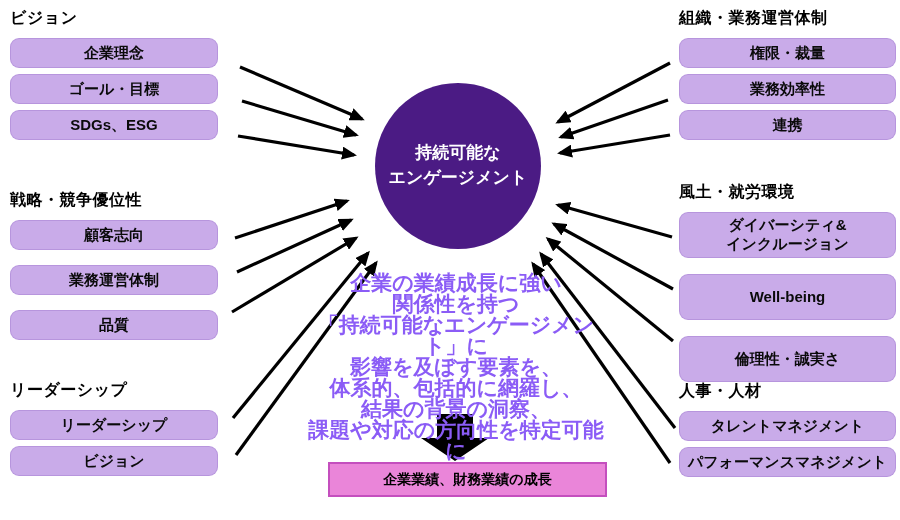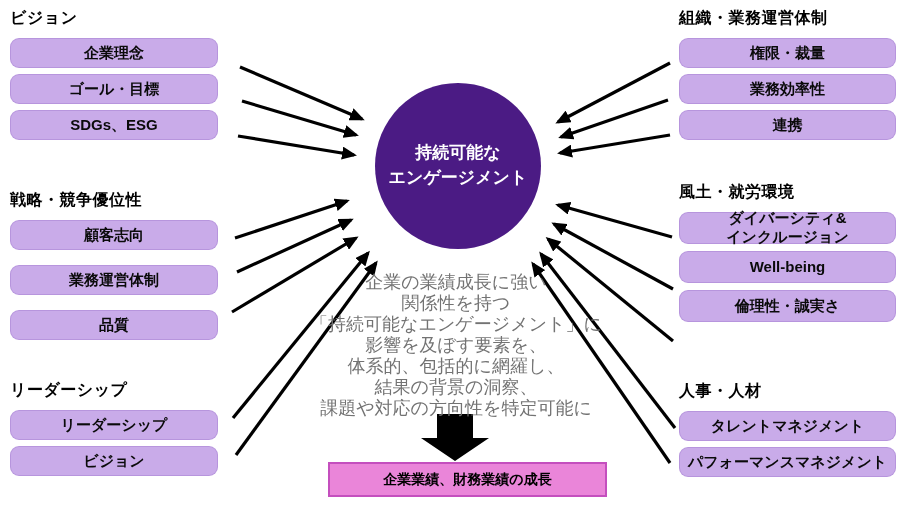--- a/index.html
+++ b/index.html
@@ -32,35 +32,35 @@
     display:flex;align-items:center;justify-content:center;
     font-size:15px;font-weight:bold;color:#0a0a0a;
     text-align:center;white-space:pre-line;line-height:1.25;
   }
   .grp-vision{left:10px;top:8px;width:208px;}
   .grp-strategy{left:10px;top:190px;width:208px;}
   .grp-strategy .box-item{margin-bottom:15px;}
   .grp-leadership{left:10px;top:380px;width:208px;}
   .grp-org{left:679px;top:8px;width:217px;}
   .grp-culture{left:679px;top:182px;width:217px;}
-  .grp-culture .box-item{height:32px;margin-bottom:7px;}
+  .grp-culture .box-item{height:46px;margin-bottom:16px;}
   .grp-hr{left:679px;top:381px;width:217px;}
 
   .center-circle{
     position:absolute;left:375px;top:83px;width:166px;height:166px;
     border-radius:50%;background:var(--circle-fill);
     display:flex;align-items:center;justify-content:center;
     color:#ffffff;font-size:17px;font-weight:bold;line-height:1.45;
     text-align:center;white-space:pre-line;
   }
 
   .desc{
     position:absolute;left:300px;top:272px;width:312px;
-    text-align:center;color:#737373;
-    font-size:18px;font-weight:normal;line-height:21px;
+    text-align:center;color:#8b5cf6;
+    font-size:21px;font-weight:bold;line-height:21px;
     white-space:pre-line;
   }
 
   .outcome{
     position:absolute;left:328px;top:462px;width:279px;height:35px;
     background:var(--outcome-fill);
     border:2px solid var(--outcome-border);
     display:flex;align-items:center;justify-content:center;
     font-size:14px;font-weight:bold;color:#000;white-space:nowrap;
   }

